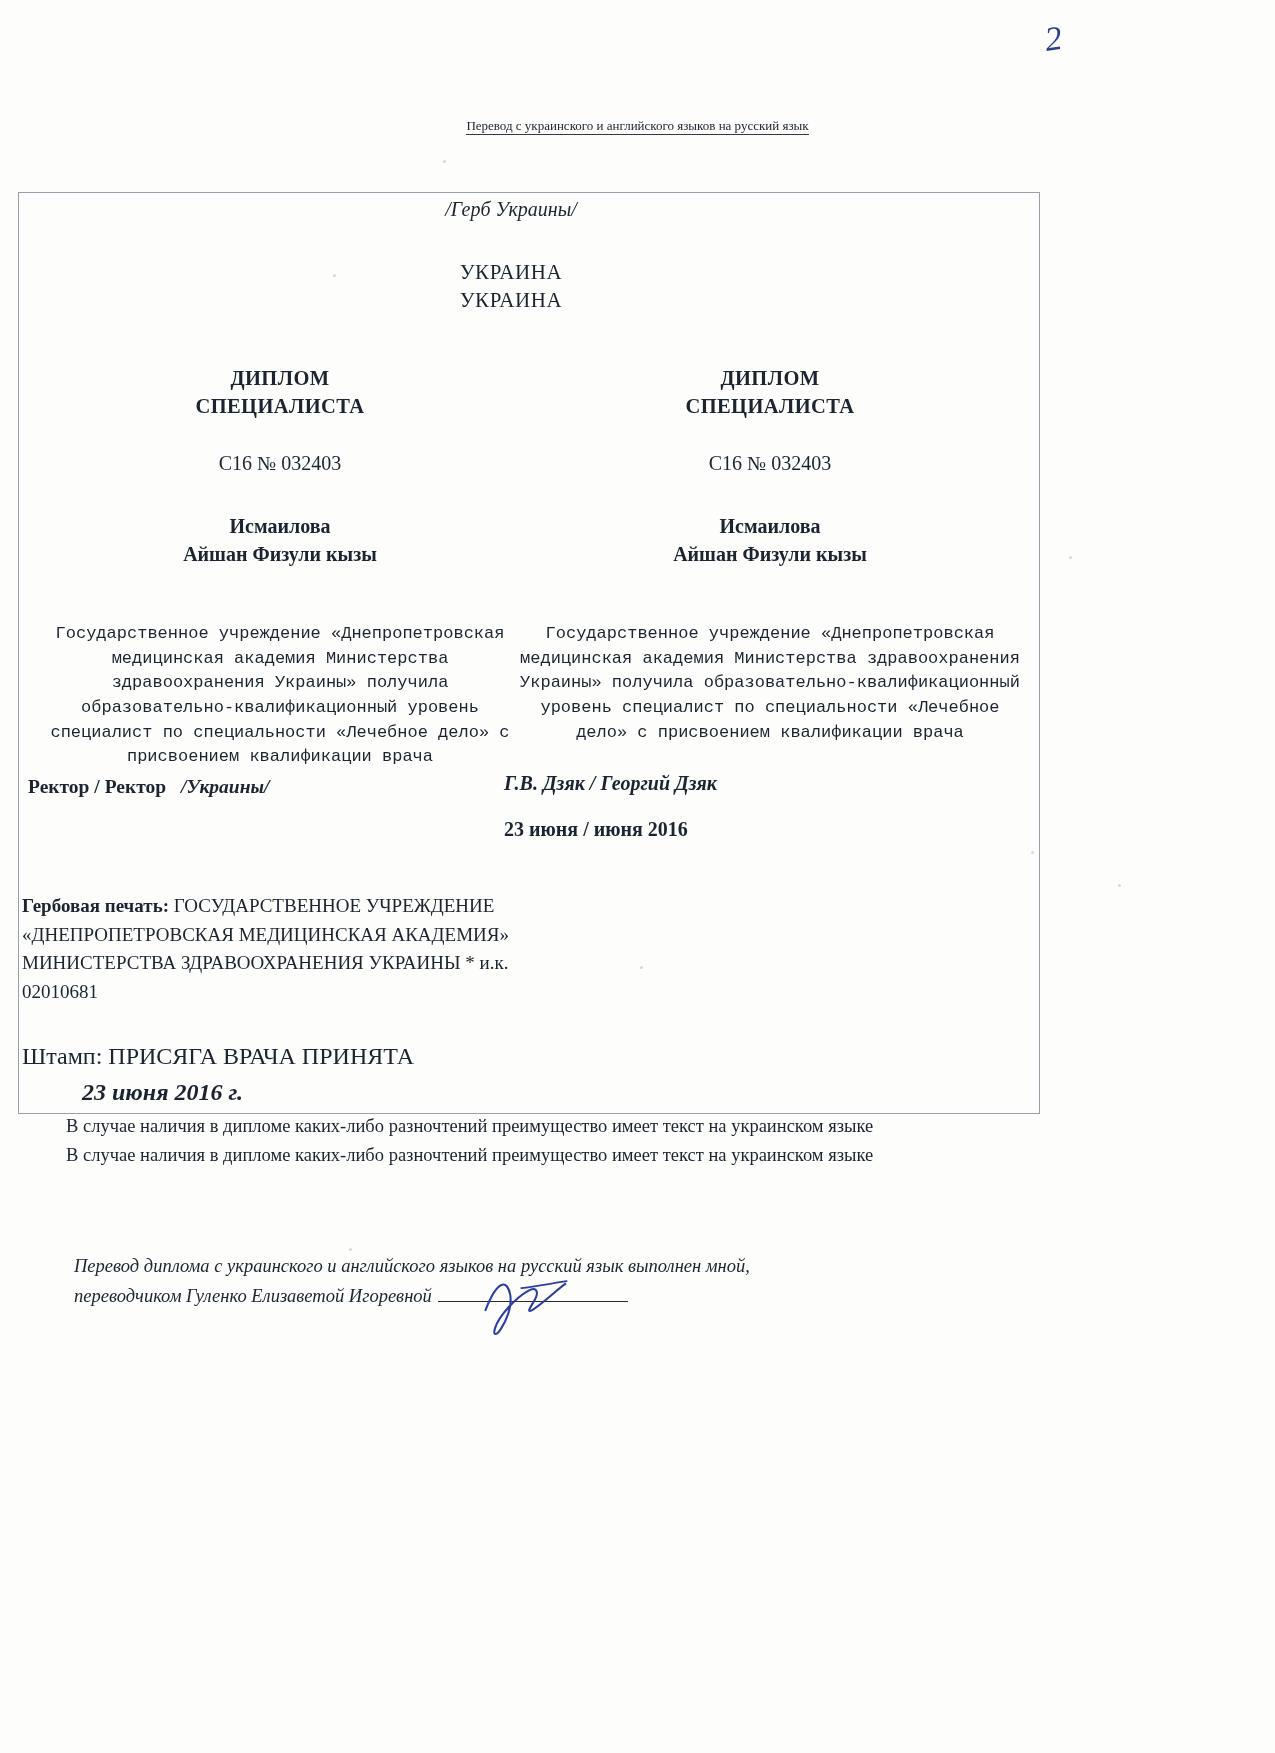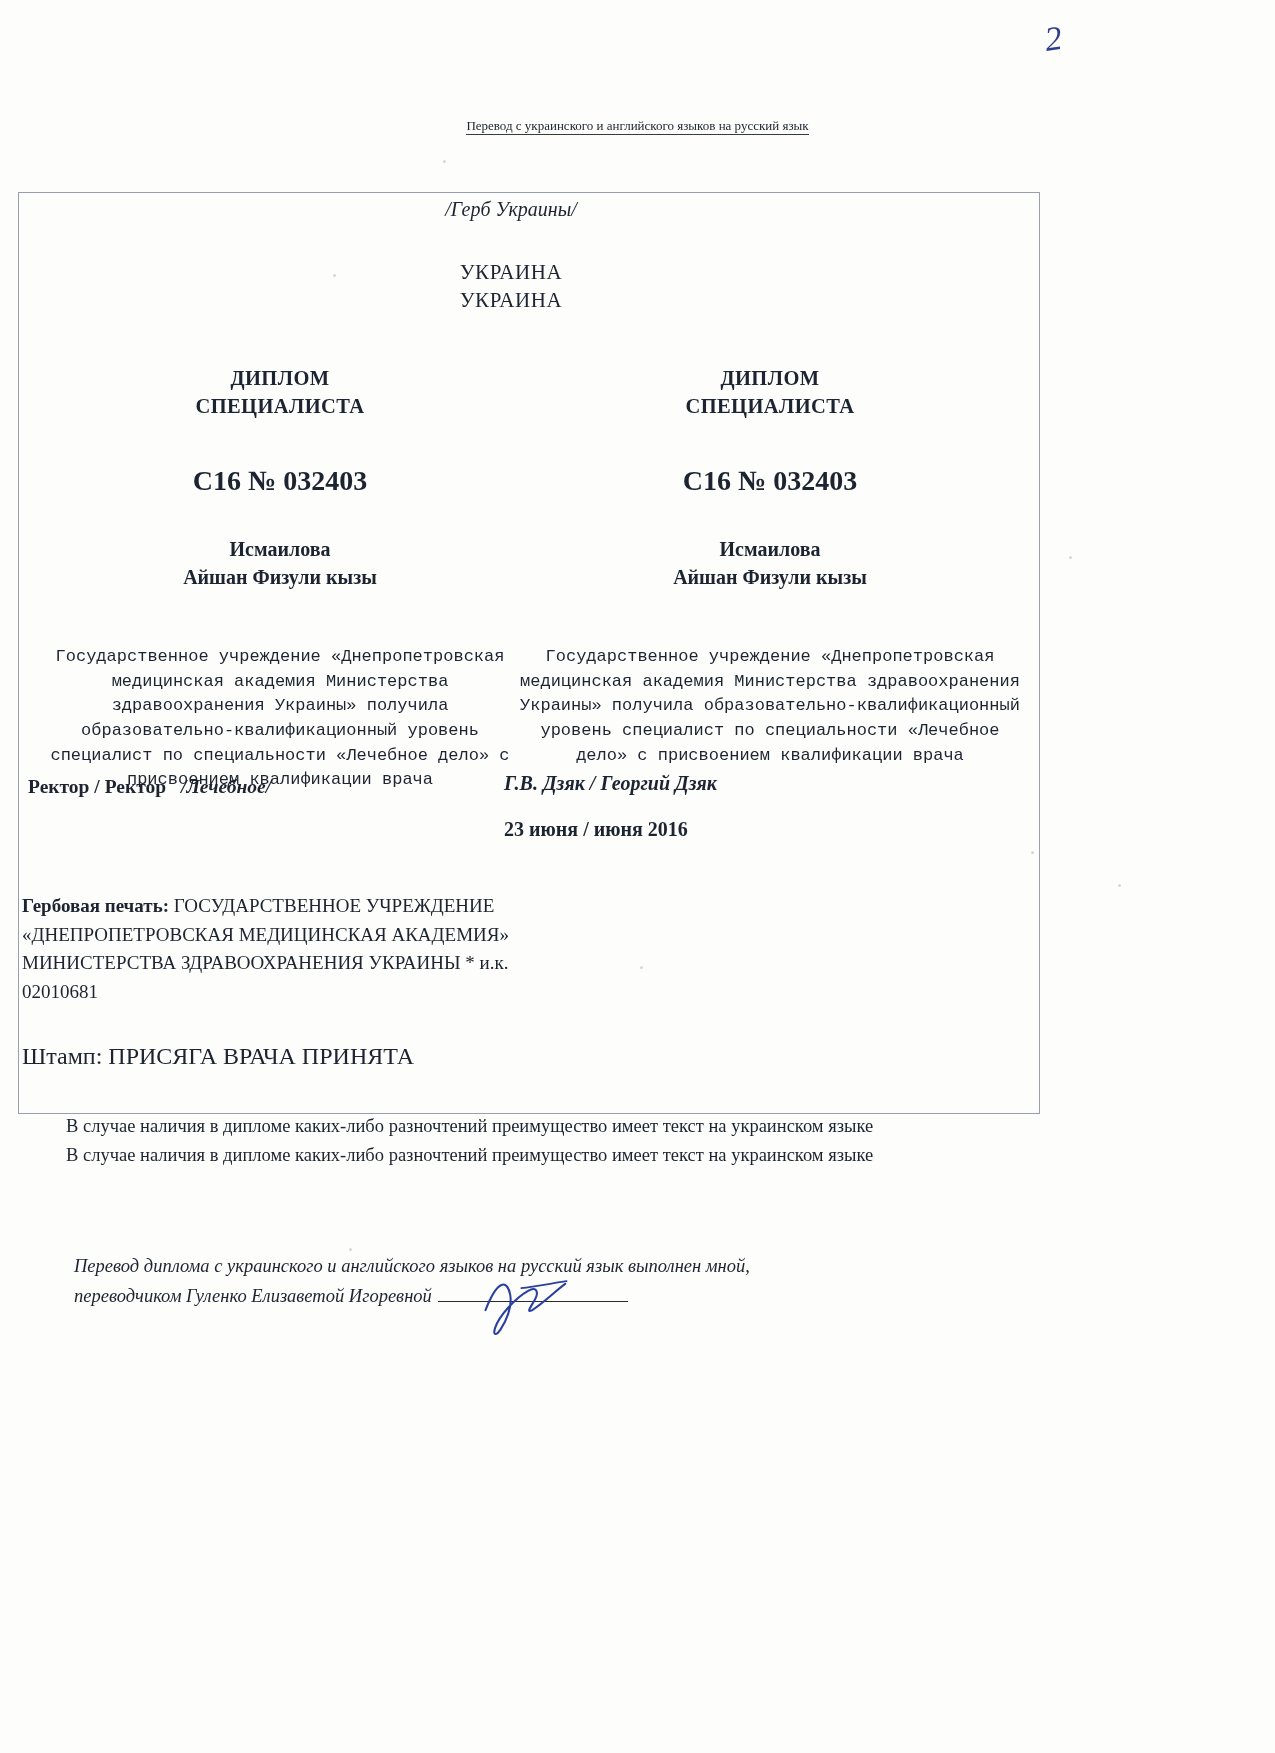--- a/index.html
+++ b/index.html
@@ -94,23 +94,23 @@
   .col-left  { left: 40px;  width: 480px; text-align: center; }
   .col-right { left: 520px; width: 500px; text-align: center; }
 
   .dip-title {
     font-weight: bold;
     font-size: 20.5px;
     line-height: 1.35;
     letter-spacing: .4px;
   }
   .dip-number {
-    font-weight: bold;
-    font-size: 28px;
-    margin-top: 42px;
+    font-weight: normal;
+    font-size: 20px;
+    margin-top: 30px;
   }
   .holder {
     font-weight: bold;
     font-size: 20px;
     margin-top: 34px;
     line-height: 1.4;
   }
   .body-text {
     margin-top: 54px;
     font-size: 17px;
@@ -252,34 +252,35 @@
     <div class="dip-number">С16 № 032403</div>
     <div class="holder">
       <div>Исмаилова</div>
       <div>Айшан Физули кызы</div>
     </div>
     <div class="body-text">Государственное учреждение «Днепропетровская медицинская академия Министерства здравоохранения Украины» получила образовательно-квалификационный уровень специалист по специальности «Лечебное дело» с присвоением квалификации врача</div>
   </div>
 
   <div class="rector-line">
     <span>Ректор / Ректор</span>
-    <span class="sig">/Лечебное/</span>
+    <span class="sig">/Украины/</span>
   </div>
 
   <div class="rector-name">Г.В. Дзяк / Георгий Дзяк</div>
   <div class="date-line">23 июня / июня 2016</div>
 
   <div class="stamp-block">
     <b>Гербовая печать:</b>
     <span>ГОСУДАРСТВЕННОЕ УЧРЕЖДЕНИЕ «ДНЕПРОПЕТРОВСКАЯ МЕДИЦИНСКАЯ АКАДЕМИЯ» МИНИСТЕРСТВА ЗДРАВООХРАНЕНИЯ УКРАИНЫ * и.к. 02010681</span>
   </div>
 
   <div class="stamp2-block">
     <span>Штамп:</span>
     <span>ПРИСЯГА ВРАЧА ПРИНЯТА</span>
+    <span class="stamp2-date">23 июня 2016 г.</span>
   </div>
 
   <div class="footnotes">
     <div>В случае наличия в дипломе каких-либо разночтений преимущество имеет текст на украинском языке</div>
     <div>В случае наличия в дипломе каких-либо разночтений преимущество имеет текст на украинском языке</div>
   </div>
 
   <div class="translator">
     <div>Перевод диплома с украинского и английского языков на русский язык выполнен мной,</div>
     <div>

